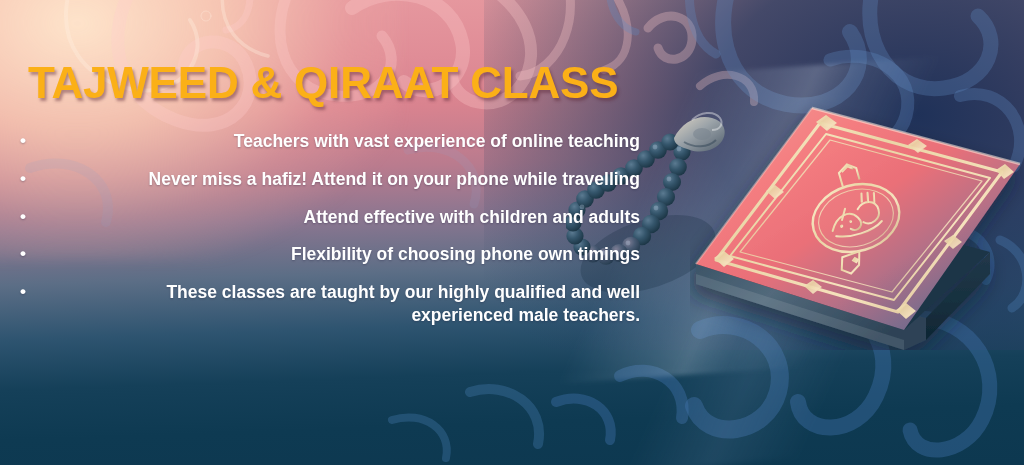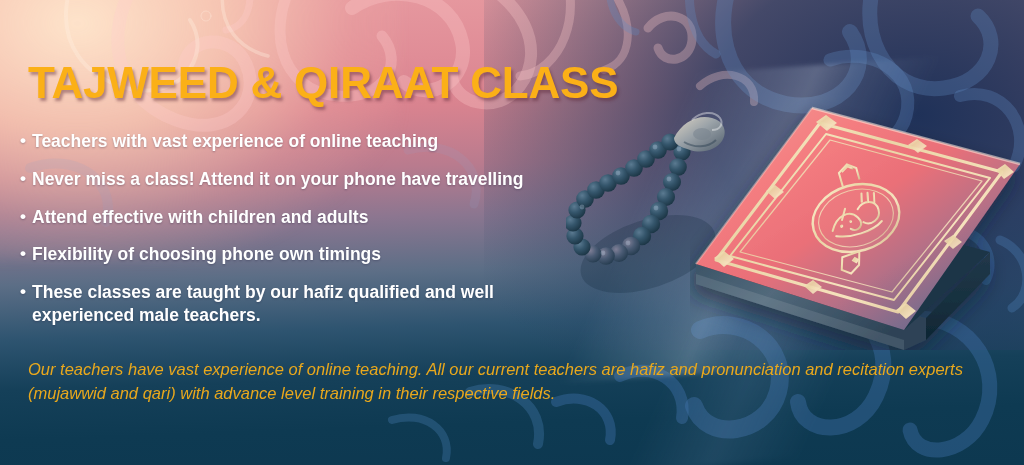--- a/index.html
+++ b/index.html
@@ -127,21 +127,21 @@
     text-shadow:0 1px 2px rgba(30,30,60,0.30);
     white-space:pre-line;
   }
   .bullet-dot {
     flex:0 0 auto;
     width:12px;
     font-size:17px;
     line-height:1.30;
     color:#ffffff;
   }
-  .bullet-text { flex:1 1 auto; }
+  .bullet-text { flex:1 1 auto;text-align:right; }
 
   .footnote {
     position:absolute;
     left:28px; top:358px;
     width:960px;
     color:#e9a81c;
     font-size:16.5px;
     font-style:italic;
     font-weight:normal;
     line-height:1.45;
@@ -397,33 +397,32 @@
 
     <h1 class="title">TAJWEED &amp; QIRAAT CLASS</h1>
 
     <ul class="bullets">
       <li class="bullet">
         <span class="bullet-dot">•</span>
         <span class="bullet-text">Teachers with vast experience of online teaching</span>
       </li>
       <li class="bullet">
         <span class="bullet-dot">•</span>
-        <span class="bullet-text">Never miss a class! Attend it on your phone have travelling</span>
+        <span class="bullet-text">Never miss a hafiz! Attend it on your phone while travelling</span>
       </li>
       <li class="bullet">
         <span class="bullet-dot">•</span>
         <span class="bullet-text">Attend effective with children and adults</span>
       </li>
       <li class="bullet">
         <span class="bullet-dot">•</span>
         <span class="bullet-text">Flexibility of choosing phone own timings</span>
       </li>
       <li class="bullet">
         <span class="bullet-dot">•</span>
-        <span class="bullet-text">These classes are taught by our hafiz qualified and well
+        <span class="bullet-text">These classes are taught by our highly qualified and well
  experienced male teachers.</span>
       </li>
     </ul>
 
-    <p class="footnote">Our teachers have vast experience of online teaching. All our current teachers are hafiz and pronunciation and recitation experts (mujawwid and qari) with advance level training in their respective fields.</p>
 
   </div>
 </div>
 
 </body></html>

